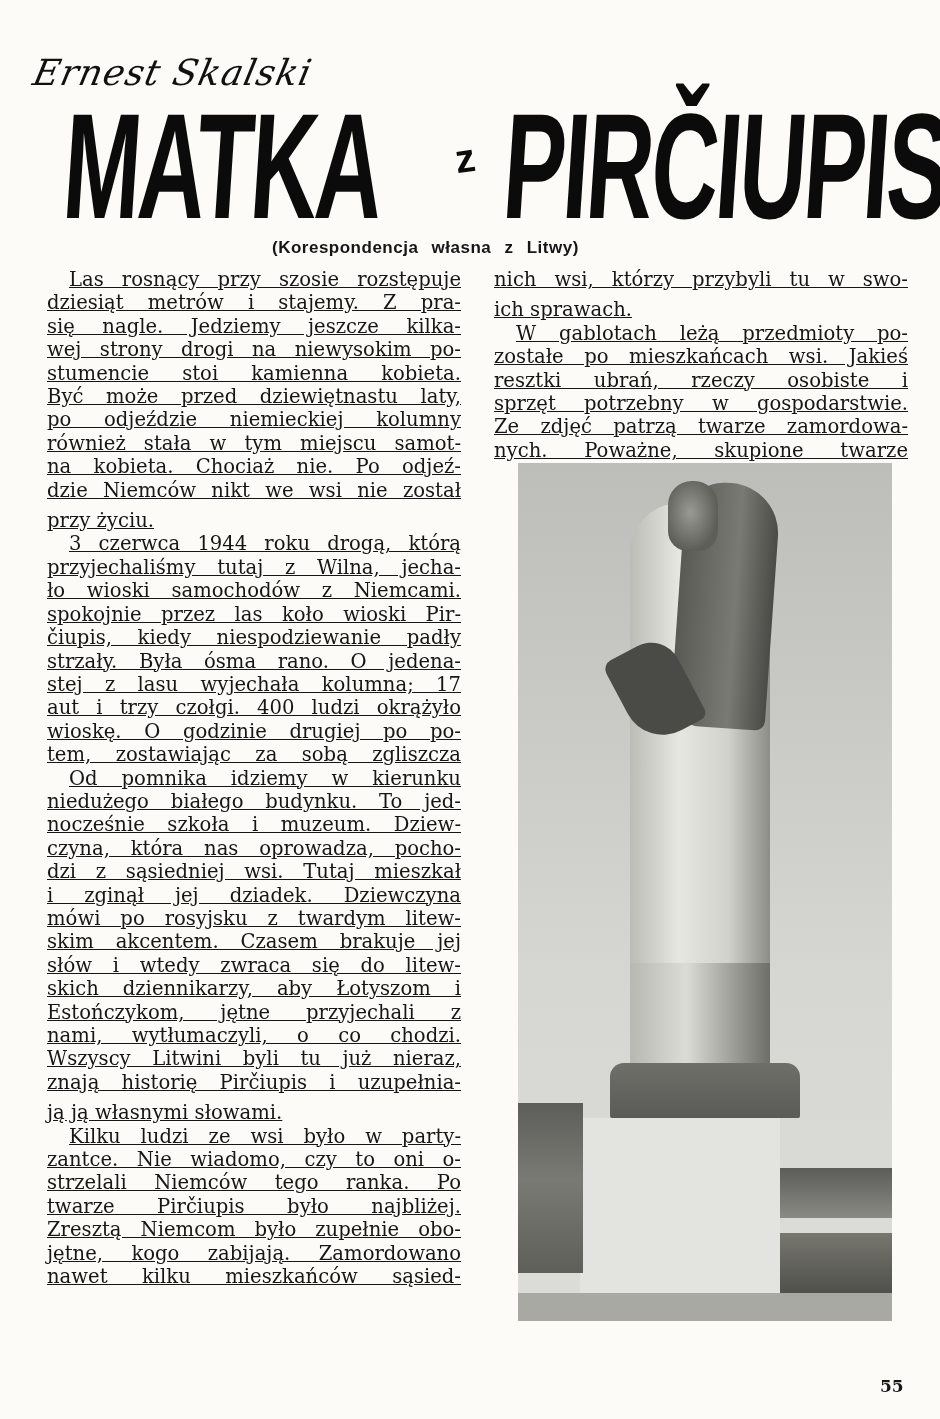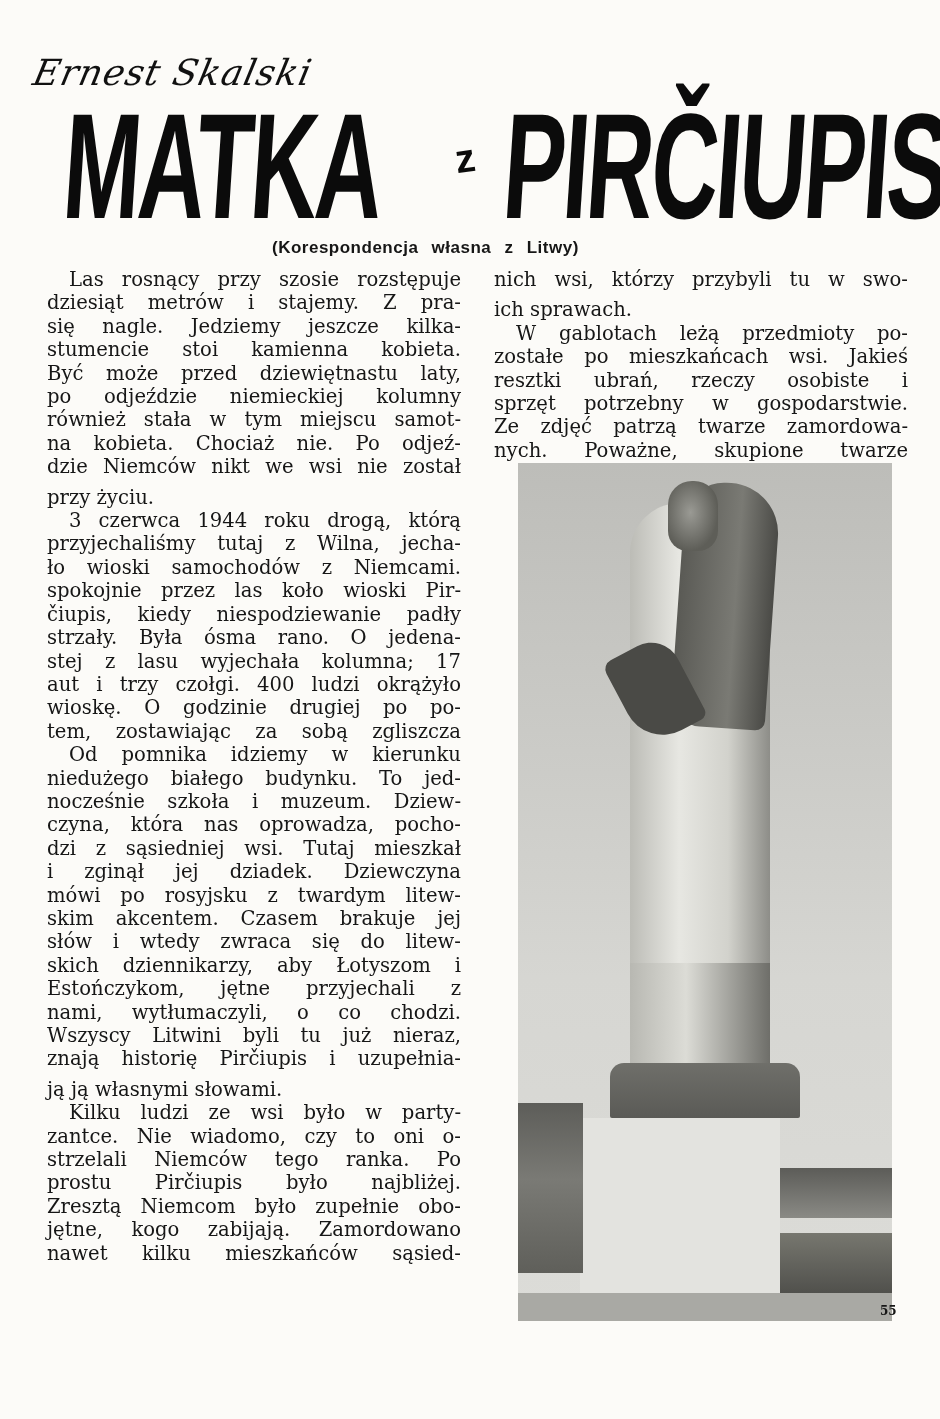--- a/index.html
+++ b/index.html
@@ -34,20 +34,21 @@
   }
   .title .word2 { position: absolute; left: 440px; bottom: 0; }
   .subtitle {
     position: absolute; left: 272px; top: 238px;
     font-family: Liberation Sans, sans-serif; font-weight: bold;
     font-size: 17px; letter-spacing: 0.5px; word-spacing: 8px;
   }
   .col {
     position: absolute; font-size: 19.6px; line-height: 23.4px;
     text-align: justify;
+    text-decoration: underline;
   }
   .col .line { display: block; text-align: justify; text-align-last: justify; white-space: nowrap; }
   .col .line.last { text-align-last: left; margin-top: 7px; }
   .col .indent { padding-left: 22px; }
   .col-left { left: 47px; top: 268px; width: 414px; }
   .col-right { left: 494px; top: 268px; width: 414px; }
   .photo {
     position: absolute; left: 518px; top: 463px; width: 374px; height: 858px;
     background:
       radial-gradient(circle, rgba(0,0,0,0.12) 0.8px, transparent 1px) 0 0 / 3px 3px,
@@ -97,41 +98,42 @@
   }
   .photo .ground-right2 {
     position: absolute; left: 262px; top: 770px; width: 112px; height: 62px;
     background: linear-gradient(#77776f, #4f4f4b);
   }
   .photo .strip {
     position: absolute; left: 0; top: 830px; width: 374px; height: 28px;
     background: #a9a9a4;
   }
   .page-number {
-    position: absolute; left: 880px; top: 1304px;
-    font-family: "DejaVu Serif", serif; font-weight: bold; font-size: 12px;
+    position: absolute; left: 880px; top: 1376px;
+    font-family: "DejaVu Serif", serif; font-weight: bold; font-size: 17px;
   }
 </style>
 </head>
 <body>
 
 <div class="author">Ernest Skalski</div>
 
 <div class="title">
   <span class="big word1">MATKA</span>
   <span class="conj">z</span>
   <span class="big word2">PIRČIUPIS</span>
 </div>
 
 <div class="subtitle">(Korespondencja własna z Litwy)</div>
 
 <div class="col col-left" id="col-left">
     <span class="line indent">Las rosnący przy szosie rozstępuje</span>
     <span class="line">dziesiąt metrów i stajemy. Z pra-</span>
     <span class="line">się nagle. Jedziemy jeszcze kilka-</span>
+    <span class="line">wej strony drogi na niewysokim po-</span>
     <span class="line">stumencie stoi kamienna kobieta.</span>
     <span class="line">Być może przed dziewiętnastu laty,</span>
     <span class="line">po odjeździe niemieckiej kolumny</span>
     <span class="line">również stała w tym miejscu samot-</span>
     <span class="line">na kobieta. Chociaż nie. Po odjeź-</span>
     <span class="line">dzie Niemców nikt we wsi nie został</span>
     <span class="line last">przy życiu.</span>
     <span class="line indent">3 czerwca 1944 roku drogą, którą</span>
     <span class="line">przyjechaliśmy tutaj z Wilna, jecha-</span>
     <span class="line">ło wioski samochodów z Niemcami.</span>
@@ -153,21 +155,21 @@
     <span class="line">słów i wtedy zwraca się do litew-</span>
     <span class="line">skich dziennikarzy, aby Łotyszom i</span>
     <span class="line">Estończykom, jętne przyjechali z</span>
     <span class="line">nami, wytłumaczyli, o co chodzi.</span>
     <span class="line">Wszyscy Litwini byli tu już nieraz,</span>
     <span class="line">znają historię Pirčiupis i uzupełnia-</span>
     <span class="line last">ją ją własnymi słowami.</span>
     <span class="line indent">Kilku ludzi ze wsi było w party-</span>
     <span class="line">zantce. Nie wiadomo, czy to oni o-</span>
     <span class="line">strzelali Niemców tego ranka. Po</span>
-    <span class="line">prostu Pirčiupis było najbliżej.</span>
+    <span class="line">twarze Pirčiupis było najbliżej.</span>
     <span class="line">Zresztą Niemcom było zupełnie obo-</span>
     <span class="line">jętne, kogo zabijają. Zamordowano</span>
     <span class="line">nawet kilku mieszkańców sąsied-</span>
   </div>
 <div class="col col-right" id="col-right">
     <span class="line">nich wsi, którzy przybyli tu w swo-</span>
     <span class="line last">ich sprawach.</span>
     <span class="line indent">W gablotach leżą przedmioty po-</span>
     <span class="line">zostałe po mieszkańcach wsi. Jakieś</span>
     <span class="line">resztki ubrań, rzeczy osobiste i</span>

